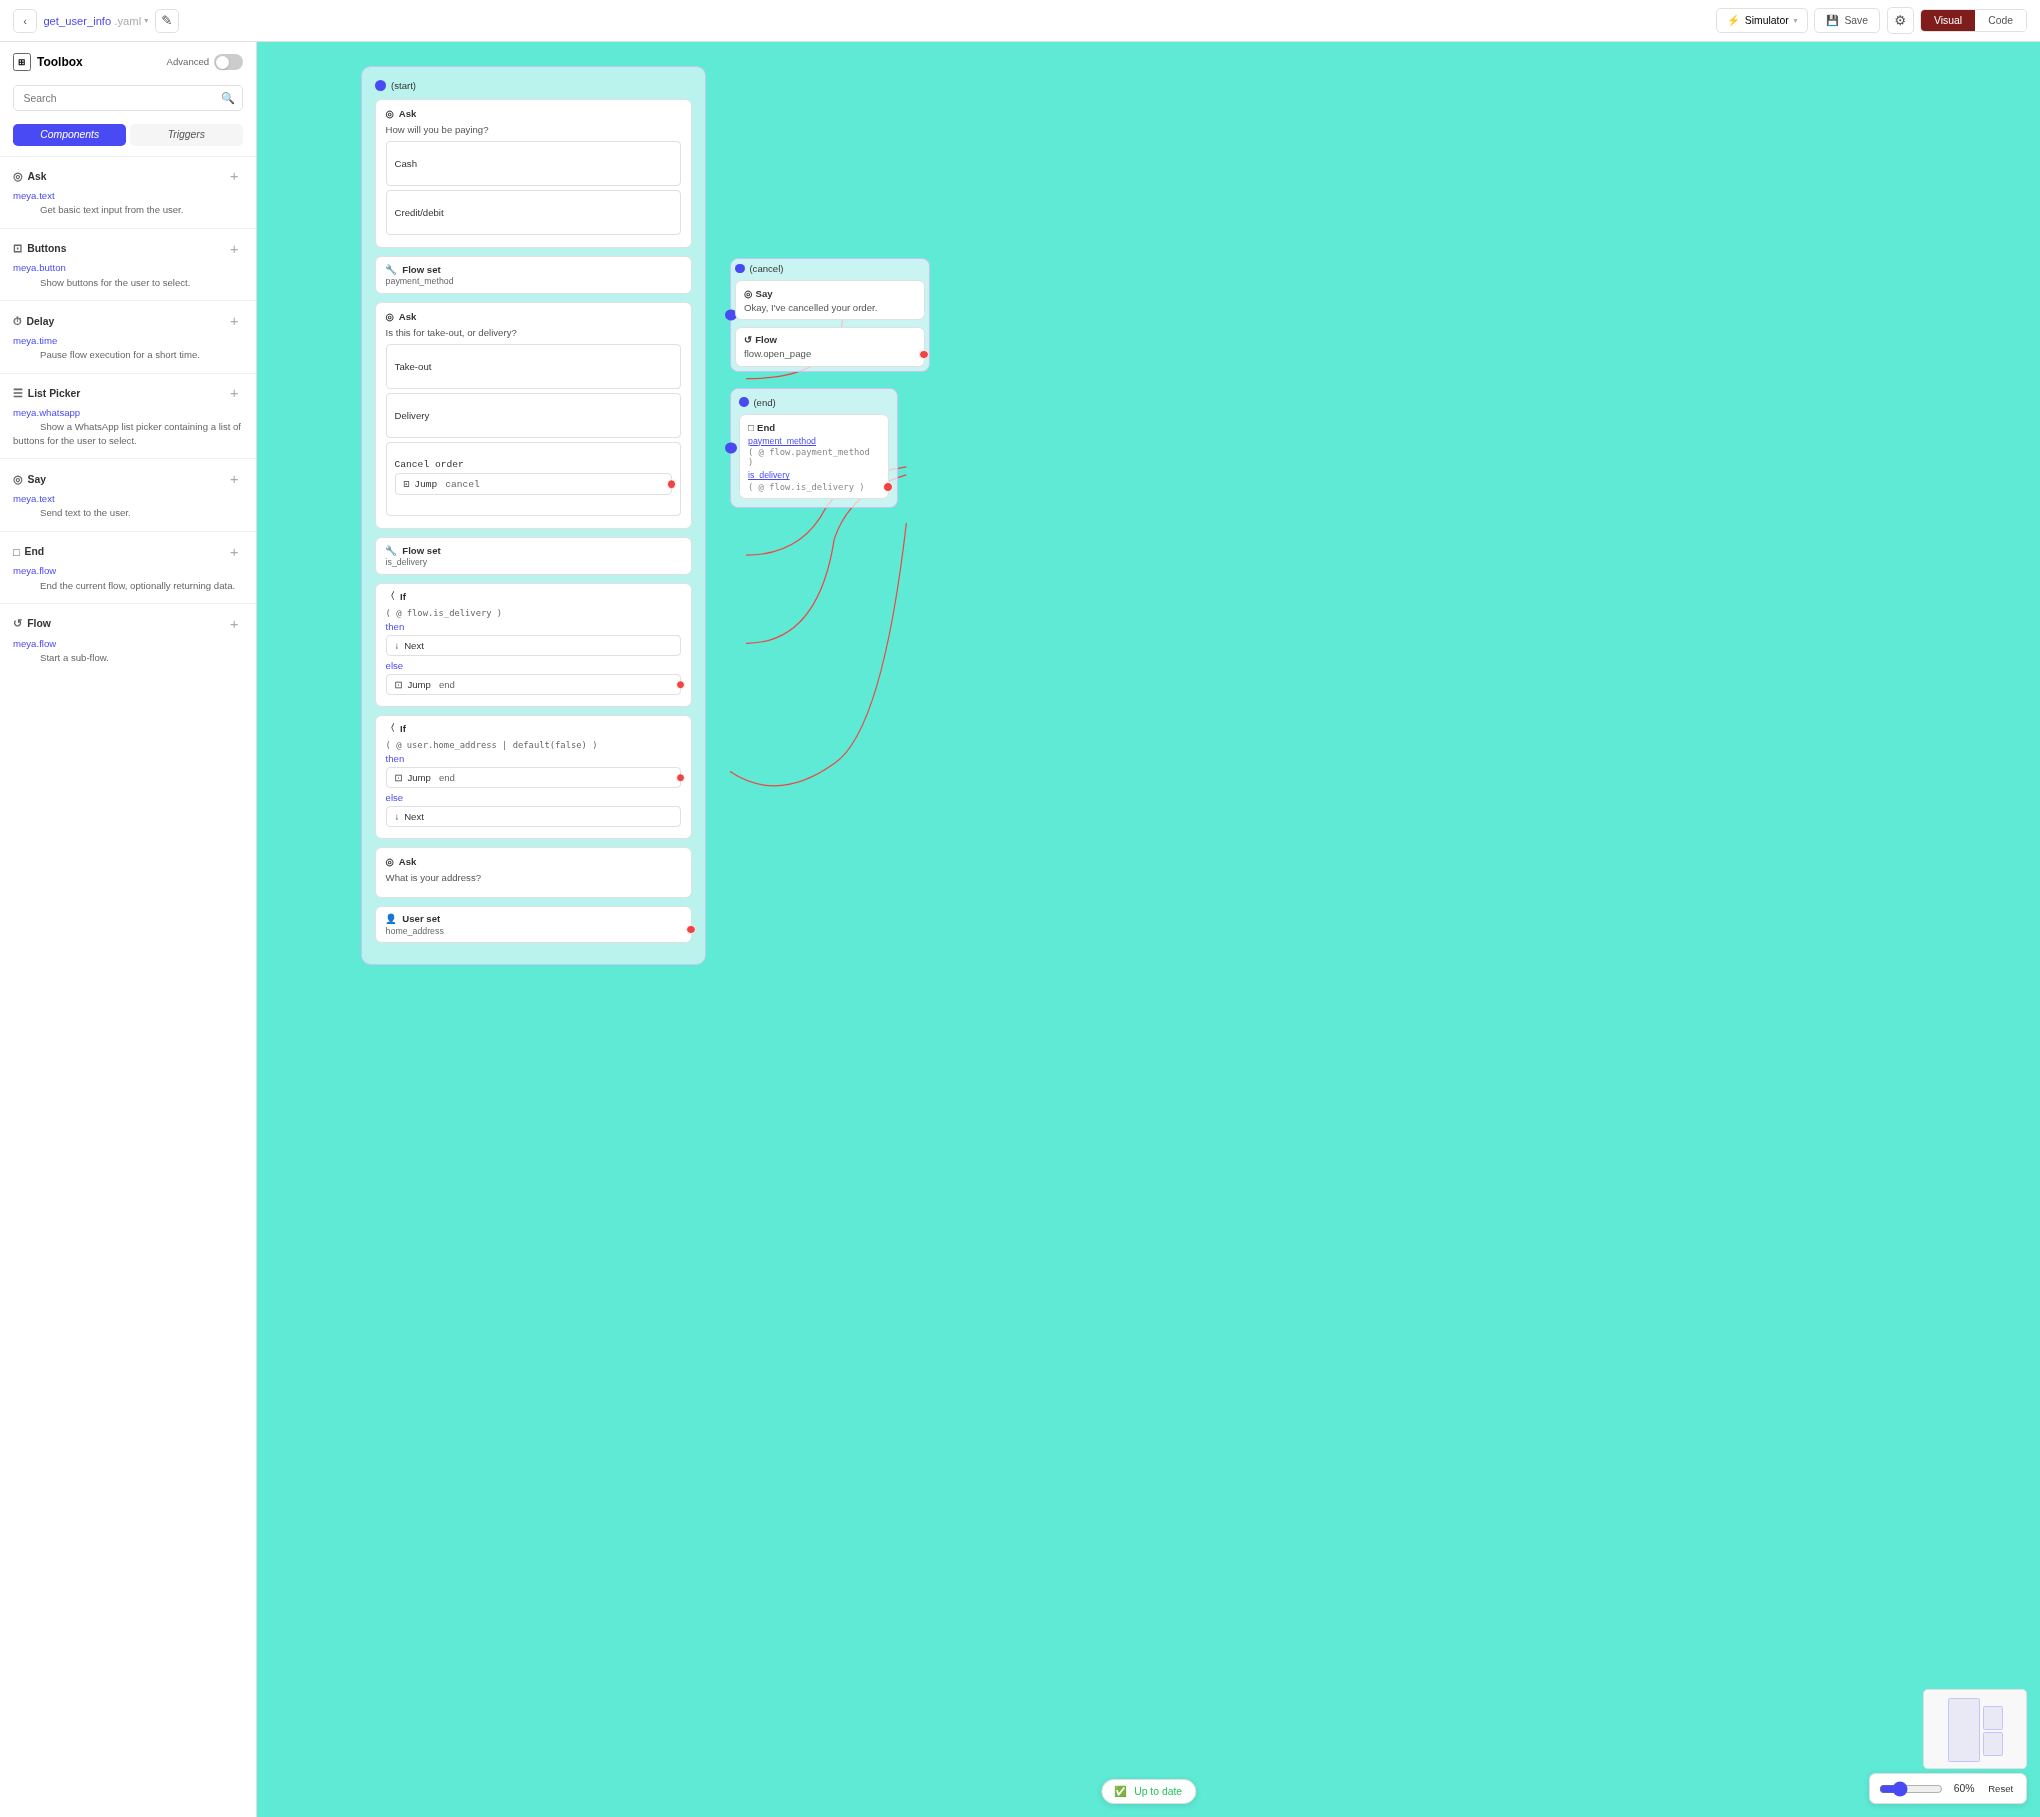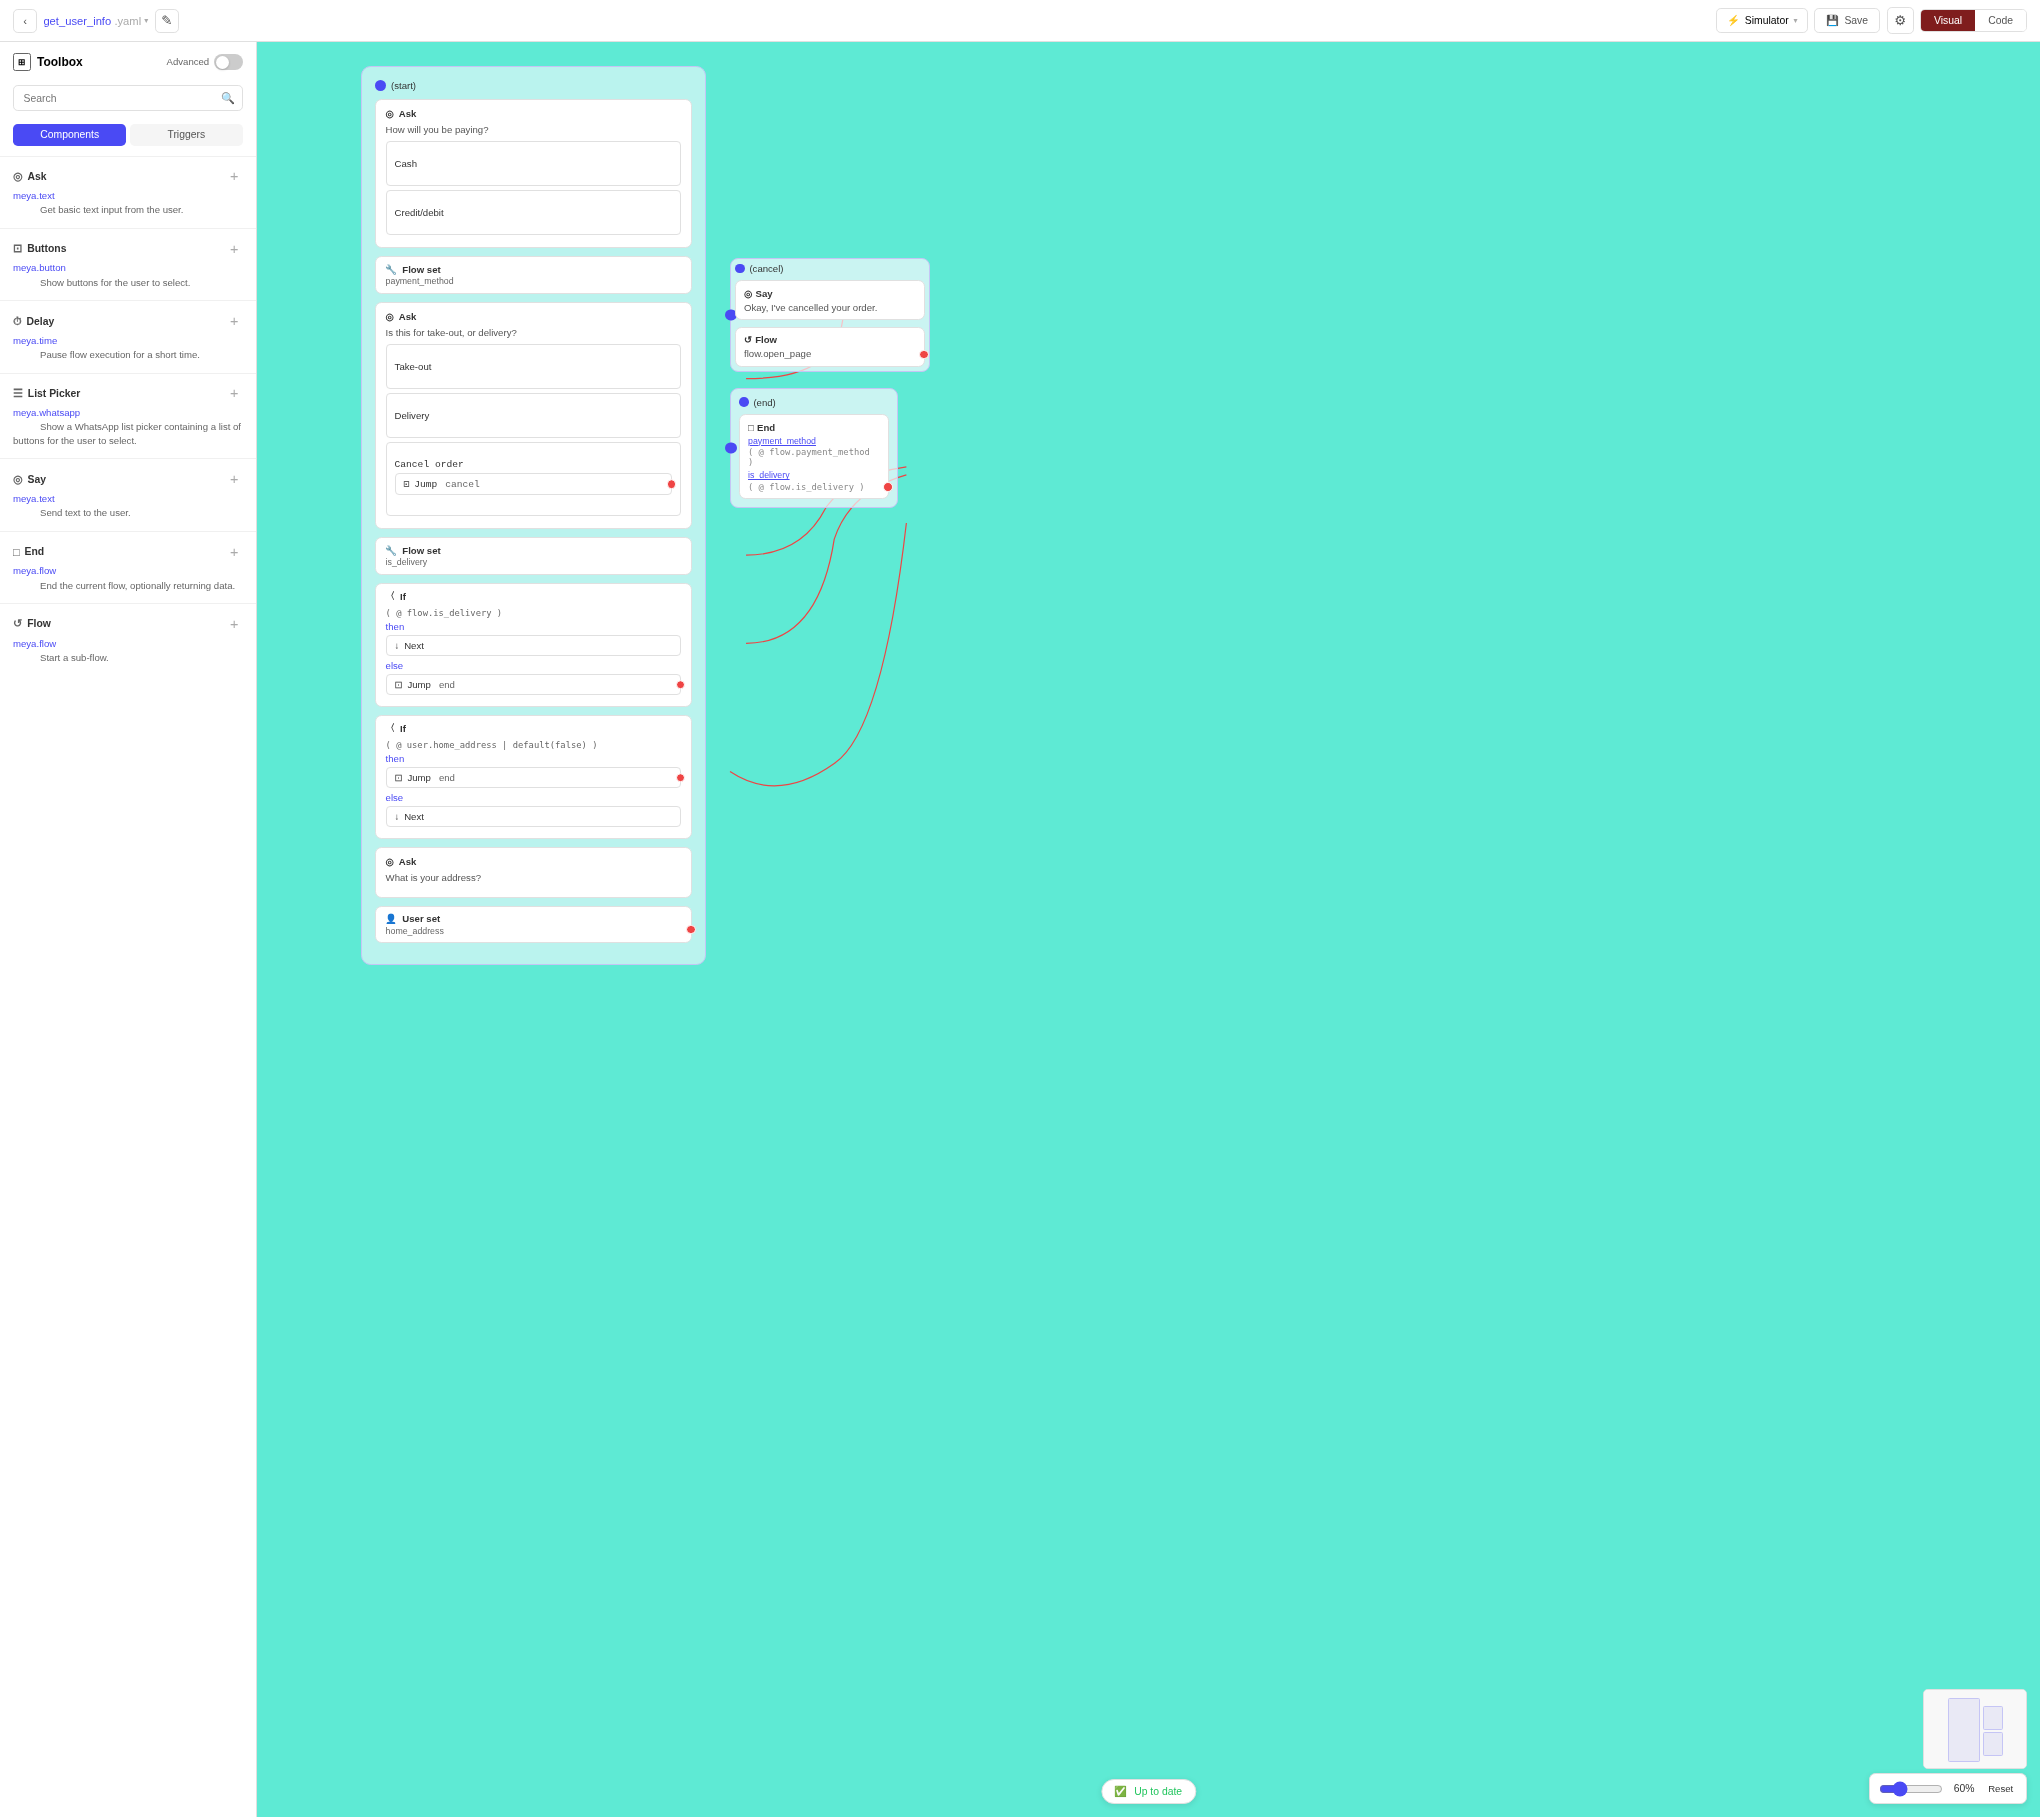--- a/index.html
+++ b/index.html
@@ -30,21 +30,21 @@
     .toolbox-header { display: flex; align-items: center; justify-content: space-between; padding: 11.2px 13px 8px; }
     .toolbox-title { font-size: 12px; font-weight: 600; display: flex; align-items: center; gap: 6.4px; }
     .toolbox-icon { width: 17.6px; height: 17.6px; border: 1.2px solid #666; border-radius: 2.4px; display: flex; align-items: center; justify-content: center; font-size: 8.8px; }
     .advanced-toggle { display: flex; align-items: center; gap: 4.8px; font-size: 9.6px; color: #666; }
     .toggle-switch { width: 29px; height: 16px; background: #ccc; border-radius: 8px; position: relative; cursor: pointer; }
     .toggle-switch .knob { width: 13px; height: 13px; background: #fff; border-radius: 50%; position: absolute; top: 1.6px; left: 1.6px; transition: left 0.2s; box-shadow: 0 0.8px 2.4px rgba(0,0,0,0.2); }
     .search-box { margin: 6.4px 13px; position: relative; }
     .search-box input { width: 100%; padding: 6.4px 9.6px 6.4px 9.6px; border: 0.8px solid #e0e0e0; border-radius: 4.8px; font-size: 10.4px; color: #333; outline: none; }
     .search-box .search-icon { position: absolute; right: 8px; top: 50%; transform: translateY(-50%); color: #aaa; font-size: 11.2px; }
     .tab-row { display: flex; margin: 6.4px 13px; gap: 3.2px; }
-    .tab-btn { flex: 1; padding: 5.6px 0; border: none; border-radius: 4.8px; cursor: pointer; font-size: 10.4px; font-weight: 500; }
+    .tab-btn { flex: 1; padding: 5.6px 0; border: none; border-radius: 4.8px; cursor: pointer; font-size: 10.4px; font-weight: 500; font-style: italic; }
     .tab-btn.active { background: #4a4af4; color: #fff; }
     .tab-btn.inactive { background: #f5f5f5; color: #555; }
     .divider { height: 0.8px; background: #f0f0f0; margin: 3.2px 0; }
     .tool-section { padding: 8px 13px; }
     .tool-section-header { display: flex; align-items: center; justify-content: space-between; margin-bottom: 4.8px; }
     .tool-section-title { font-size: 10.4px; font-weight: 600; color: #333; display: flex; align-items: center; gap: 4.8px; }
     .tool-icon { font-size: 11.2px; color: #666; }
     .add-btn { width: 17.6px; height: 17.6px; border: none; background: none; cursor: pointer; color: #aaa; font-size: 14.4px; display: flex; align-items: center; justify-content: center; }
     .tool-link { color: #4a4af4; font-size: 9.6px; font-weight: 500; margin-bottom: 2.4px; display: block; cursor: pointer; }
     .tool-desc { font-size: 9.6px; color: #666; line-height: 1.4; margin-left: 27px; }

